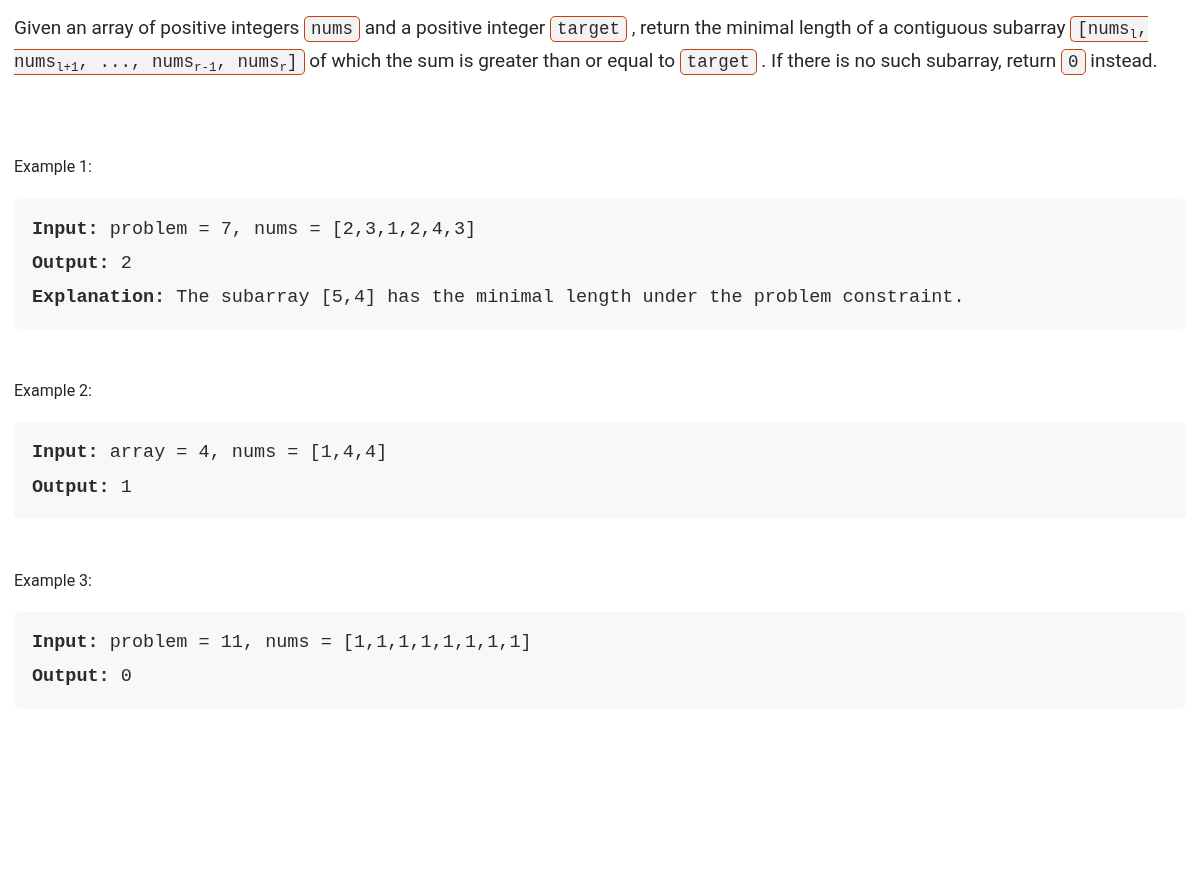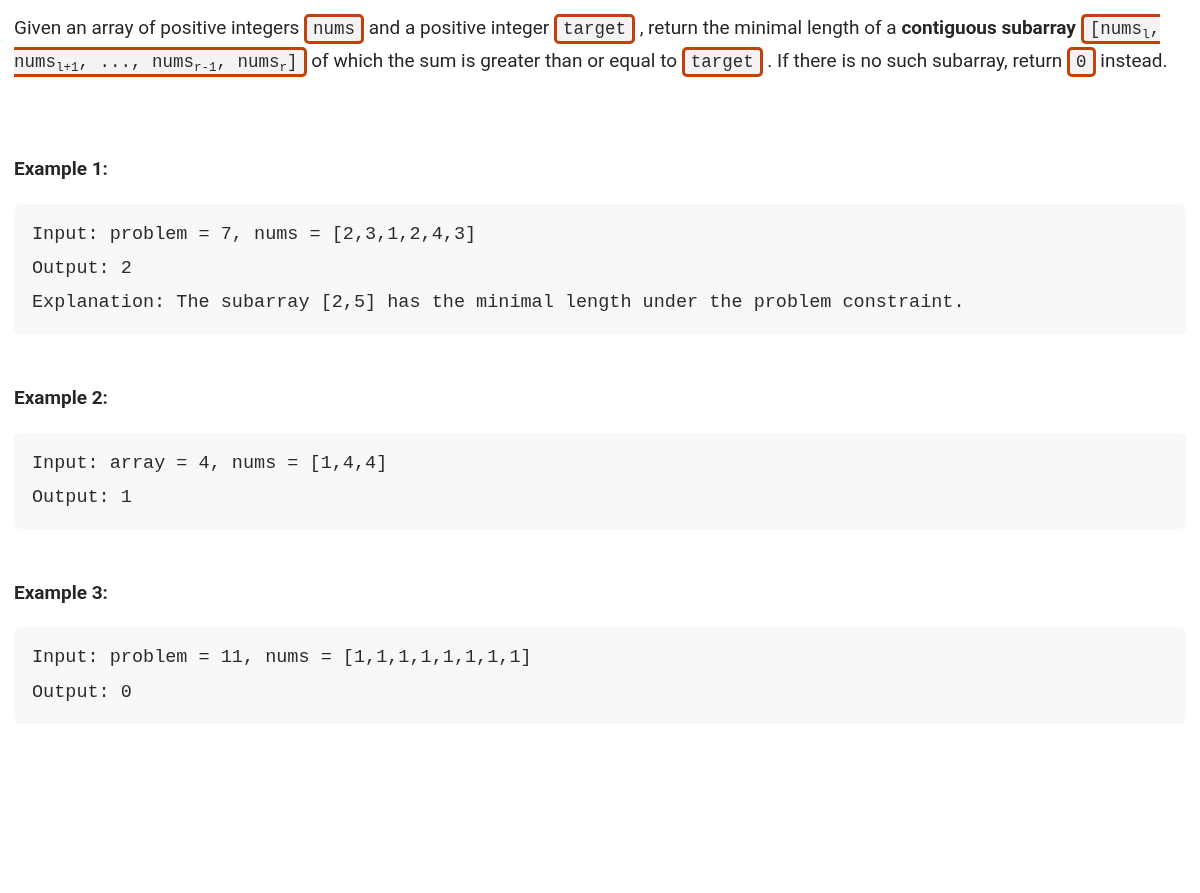--- a/index.html
+++ b/index.html
@@ -11,70 +11,70 @@
     font-family: -apple-system, BlinkMacSystemFont, "Segoe UI", Roboto, Helvetica, Arial, sans-serif;
     color: #262626;
     background: #ffffff;
     font-size: 19px;
     line-height: 1.7;
     width: 1200px;
   }
   code {
     font-family: ui-monospace, SFMono-Regular, "SF Mono", Menlo, Consolas, "Liberation Mono", monospace;
     background: #f3f3f4;
-    border: 3px solid #c2410c;
+    border: 1px solid #c2410c;
     border-radius: 5px;
     padding: 2px 6px;
     font-size: 0.92em;
     color: #2b2b2b;
   }
   strong {
-    font-weight: 700;
+    font-weight: 400;
   }
   .example-heading {
-    font-weight: 700;
-    font-size: 19px;
+    font-weight: 400;
+    font-size: 16px;
     margin-top: 48px;
     margin-bottom: 18px;
   }
   .first-heading {
     margin-top: 76px;
   }
   pre.example {
     background: #f7f8f9;
     border-radius: 6px;
     padding: 14px 18px;
     margin: 0 0 0 0;
     font-family: ui-monospace, SFMono-Regular, "SF Mono", Menlo, Consolas, "Liberation Mono", monospace;
     font-size: 18.5px;
     line-height: 1.85;
     color: #2b2b2b;
     white-space: pre-wrap;
     word-break: break-word;
   }
   pre.example .k {
-    font-weight: 400;
+    font-weight: 700;
   }
   sub {
     font-size: 0.72em;
     vertical-align: sub;
     line-height: 0;
   }
 </style>
 </head>
 <body>
 
 <p style="margin:0;">
   <span>Given an array of positive integers </span><code>nums</code><span> and a positive integer </span><code>target</code><span> , return the minimal length of a </span><strong>contiguous subarray</strong><span> </span><code><span>[nums</span><sub>l</sub><span>, nums</span><sub>l+1</sub><span>, ..., nums</span><sub>r-1</sub><span>, nums</span><sub>r</sub><span>]</span></code><span> of which the sum is greater than or equal to </span><code>target</code><span> . If there is no such subarray, return </span><code>0</code><span> instead.</span>
 </p>
 
 <div class="example-heading first-heading">Example 1:</div>
 <pre class="example"><span class="k">Input:</span><span> problem = 7, nums = [2,3,1,2,4,3]</span>
 <span class="k">Output:</span><span> 2</span>
-<span class="k">Explanation:</span><span> The subarray [2,5] has the minimal length under the problem constraint.</span></pre>
+<span class="k">Explanation:</span><span> The subarray [5,4] has the minimal length under the problem constraint.</span></pre>
 
 <div class="example-heading">Example 2:</div>
 <pre class="example"><span class="k">Input:</span><span> array = 4, nums = [1,4,4]</span>
 <span class="k">Output:</span><span> 1</span></pre>
 
 <div class="example-heading">Example 3:</div>
 <pre class="example"><span class="k">Input:</span><span> problem = 11, nums = [1,1,1,1,1,1,1,1]</span>
 <span class="k">Output:</span><span> 0</span></pre>
 
 </body></html>

